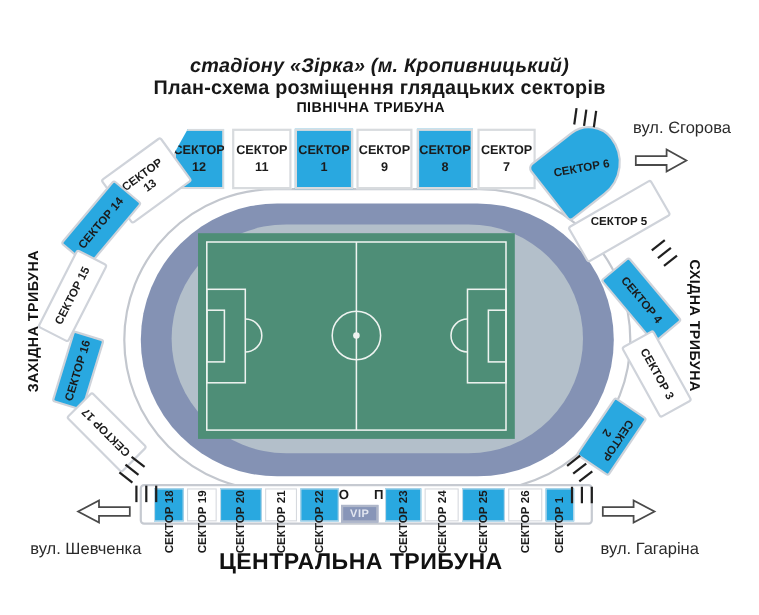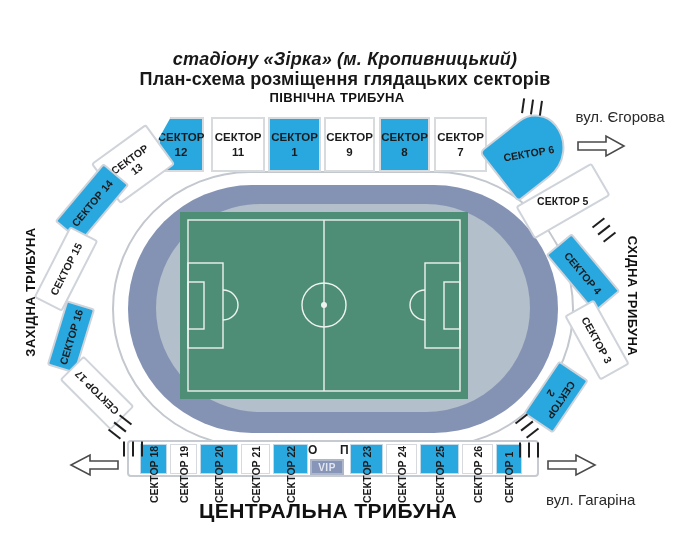--- a/index.html
+++ b/index.html
@@ -101,20 +101,21 @@
 
   <div class="abs title l1">План-схема розміщення глядацьких секторів</div>
   <div class="abs title l2">стадіону «Зірка» (м. Кропивницький)</div>
 
   <div class="abs stand north">ПІВНІЧНА ТРИБУНА</div>
   <div class="abs stand central">ЦЕНТРАЛЬНА ТРИБУНА</div>
   <div class="abs stand vlabel" style="left:30px; top:292px;">ЗАХІДНА ТРИБУНА</div>
   <div class="abs stand vlabel east" style="left:632px; top:296px;">СХІДНА ТРИБУНА</div>
 
   <div class="abs street" style="left:558px; top:108px; width:124px; text-align:center;">вул. Єгорова</div>
+  <div class="abs street" style="left:12px; top:491px; width:132px; text-align:center;">вул. Шевченка</div>
   <div class="abs street" style="left:546px; top:491px; width:124px; text-align:left;">вул. Гагаріна</div>
 
   <div class="abs arrow" style="left:576px; top:133px;">
     <svg width="50" height="26" viewBox="0 0 50 26">
         <path d="M2 9 H30 V3 L48 13 L30 23 V17 H2 Z" fill="#fff" stroke="#4a4a4a" stroke-width="1.6"></path>
       </svg>
   </div>
   <div class="abs arrow" style="left:68px; top:452px;">
     <svg width="52" height="26" viewBox="0 0 52 26">
         <path d="M50 9 H22 V3 L3 13 L22 23 V17 H50 Z" fill="#fff" stroke="#4a4a4a" stroke-width="1.6"></path>

